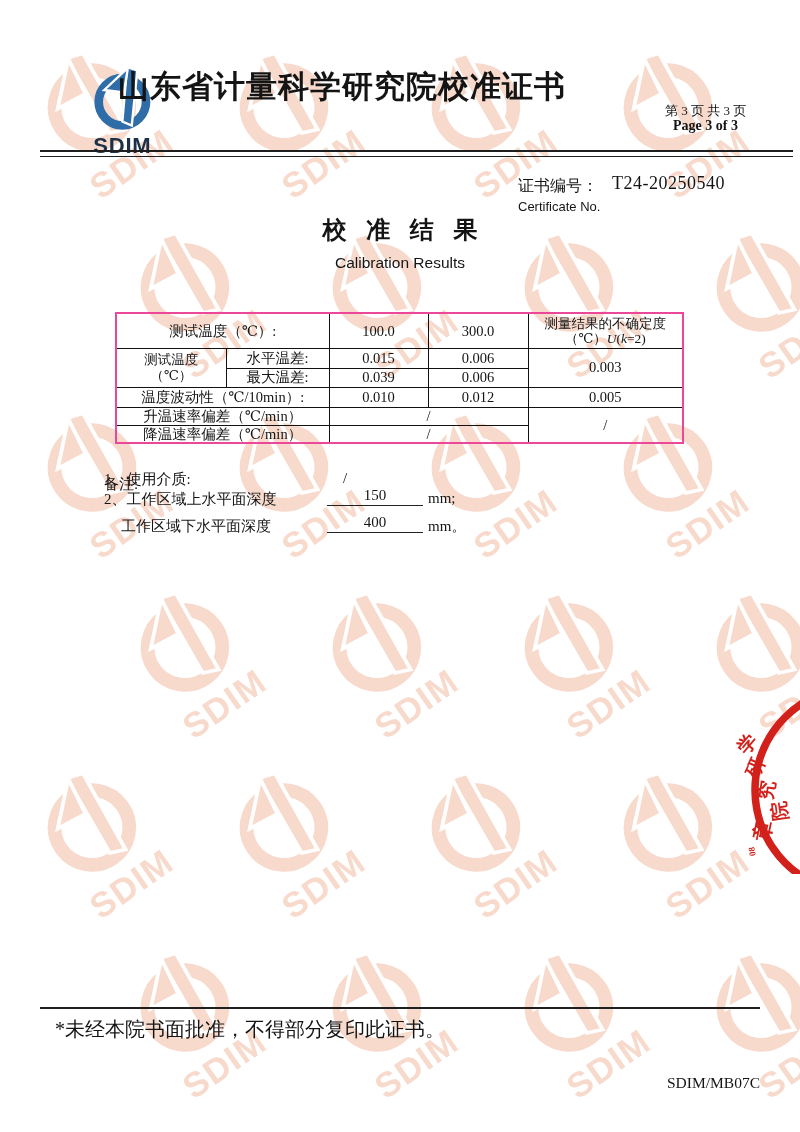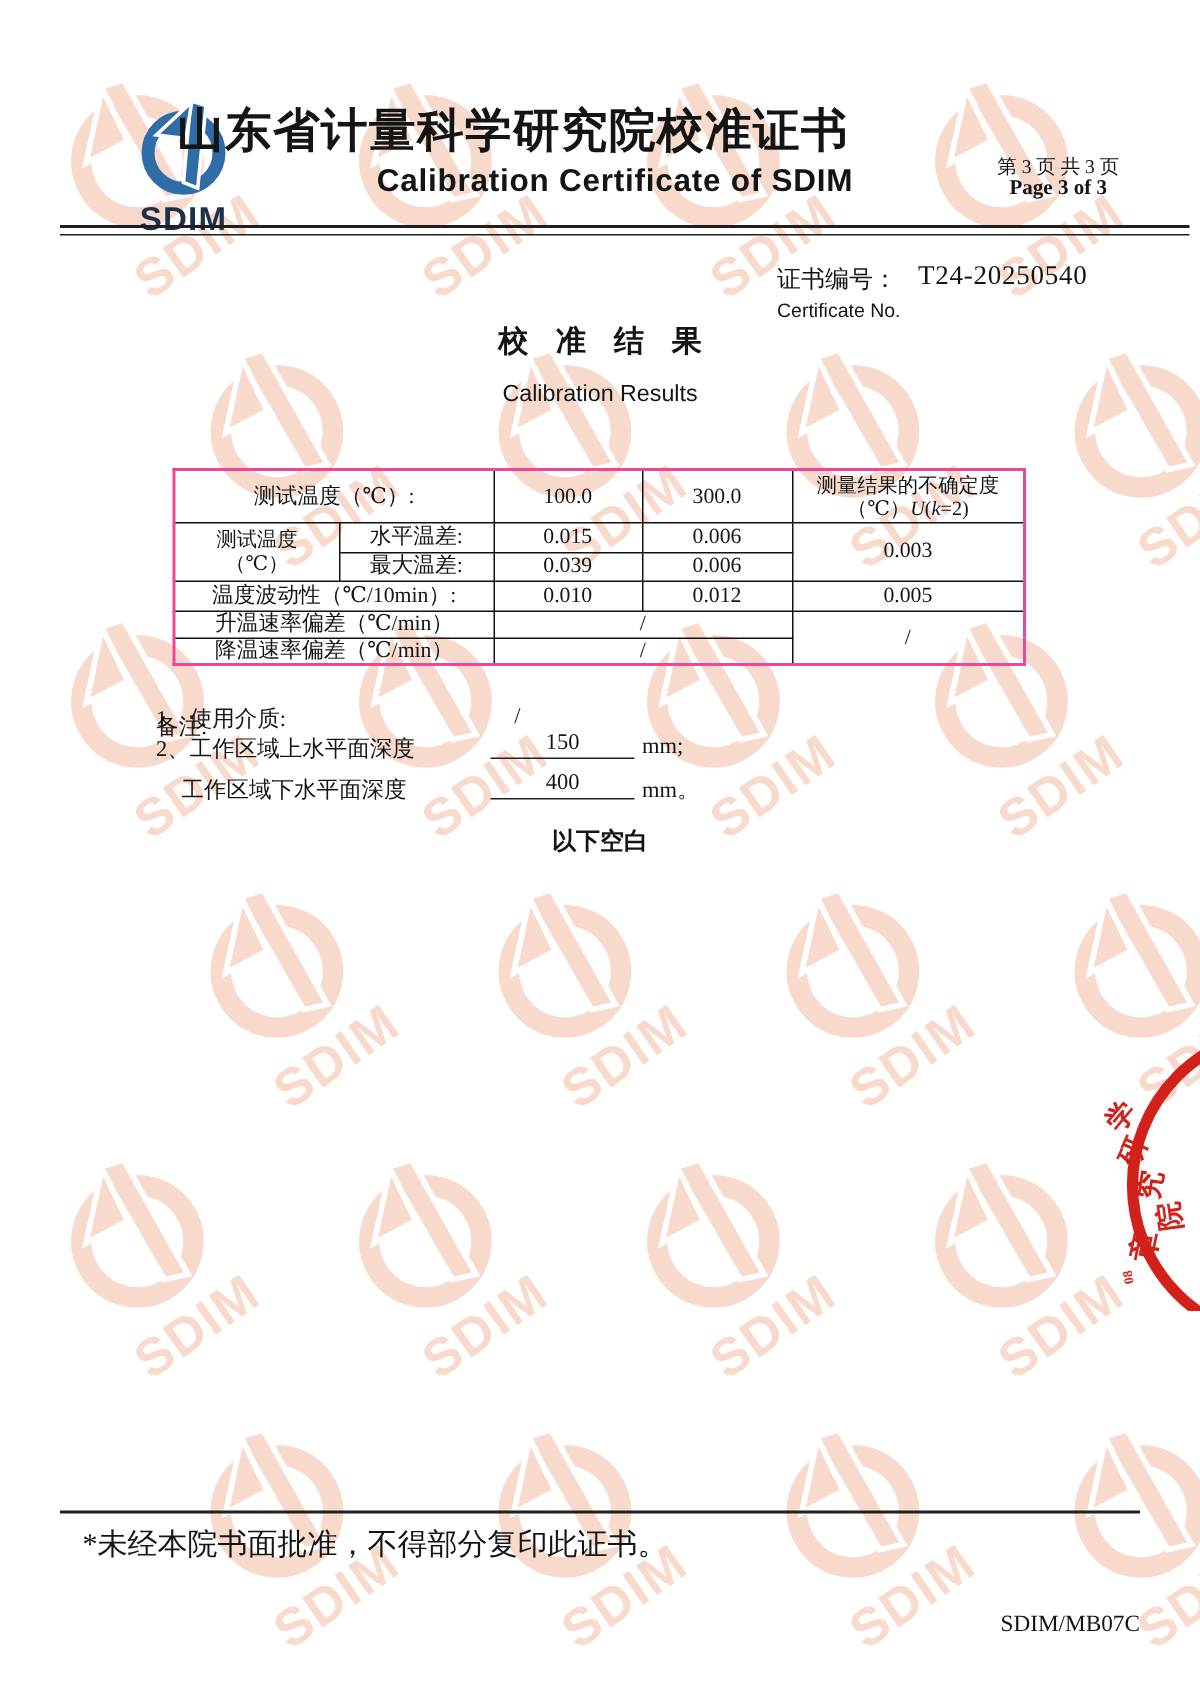--- a/index.html
+++ b/index.html
@@ -24,21 +24,21 @@
   .title-zh{left:118px;top:66px;width:600px;font-size:31px;font-weight:bold;letter-spacing:1px;}
   .title-en{left:110px;top:109px;width:600px;text-align:center;
     font-family:"Liberation Sans","DejaVu Sans",sans-serif;font-size:21px;font-weight:bold;letter-spacing:.5px;}
   .page-info{left:648px;top:104px;width:115px;text-align:center;line-height:1.1;}
   .page-info .zh{font-size:13px;}
   .page-info .en{font-size:14px;font-weight:bold;}
   .rule-double{left:40px;top:150px;width:753px;height:4px;border-top:2px solid #1f1f1f;border-bottom:1.5px solid #1f1f1f;}
   .cert-label{left:518px;top:176px;font-size:16px;}
   .cert-no{left:612px;top:173px;font-size:18px;letter-spacing:.5px;}
   .cert-en{left:518px;top:199px;font-size:13px;font-family:"Liberation Sans","DejaVu Sans",sans-serif;}
-  .sec-title-zh{left:100px;top:214px;width:600px;text-align:center;font-size:20px;font-weight:bold;word-spacing:13px;
+  .sec-title-zh{left:100px;top:214px;width:600px;text-align:center;font-size:24px;font-weight:bold;word-spacing:13px;
     font-family:"Liberation Sans","DejaVu Sans",sans-serif;}
   .sec-title-en{left:100px;top:254px;width:600px;text-align:center;font-size:15.5px;
     font-family:"Liberation Sans","DejaVu Sans",sans-serif;}
   
   .tbl-wrap{left:115px;top:312px;}
   table.results{border-collapse:collapse;table-layout:fixed;width:567px;border:2px solid #ec4899;}
   table.results td{border:1px solid #111;text-align:center;vertical-align:middle;
     font-size:14.5px;line-height:1.12;padding:0;}
   .rh1{height:35px;} .rh2{height:20px;} .rh3{height:19px;} .rh4{height:20px;} .rh5{height:18px;} .rh6{height:18px;}
   td .small2{font-size:13.5px;display:block;}
@@ -155,21 +155,20 @@
           <use href="#sdim-logo-symbol"></use>
         </svg></div>
     </div>
 
   <div class="content">
 
     <svg class="abs logo-svg" style="left:78px;top:64px" width="95" height="93" viewBox="0 0 120 118">
         <use href="#sdim-logo-symbol"></use>
       </svg>
     <div class="abs title-zh">山东省计量科学研究院校准证书</div>
-    <div class="abs title-en">Calibration Certificate of SDIM</div>
     <div class="abs page-info">
       <div class="zh">第 3 页 共 3 页</div>
       <div class="en">Page 3 of 3</div>
     </div>
     <div class="abs rule-double"></div>
 
     <div class="abs cert-label">证书编号：</div>
     <div class="abs cert-no">T24-20250540</div>
     <div class="abs cert-en">Certificate No.</div>
 
@@ -231,21 +230,20 @@
 
     <div class="abs note n-head">备注:</div>
     <div class="abs note n1-label">1、使用介质:</div>
     <div class="abs note n1-value">/</div>
     <div class="abs note n2-label">2、工作区域上水平面深度</div>
     <div class="abs note n2-value">150</div>
     <div class="abs note n2-unit">mm;</div>
     <div class="abs note n3-label">工作区域下水平面深度</div>
     <div class="abs note n3-value">400</div>
     <div class="abs note n3-unit">mm。</div>
-    <div class="abs end-marker">以下空白</div>
 
     <svg class="abs seal-svg" width="72" height="178" viewBox="0 0 72 178">
       <circle cx="130" cy="94" r="103" fill="none" stroke="var(--seal-red)" stroke-width="7.5"></circle>
       <text font-size="19" text-anchor="middle" transform="translate(24,52) rotate(-50)">学</text>
       <text font-size="19" text-anchor="middle" transform="translate(33,74) rotate(-66)">研</text>
       <text font-size="19" text-anchor="middle" transform="translate(45,95) rotate(-82)">究</text>
       <text font-size="19" text-anchor="middle" transform="translate(58,114) rotate(-98)">院</text>
       <text font-size="21" text-anchor="middle" transform="translate(42,136) rotate(-78)">章</text>
       <text font-size="9" text-anchor="middle" transform="translate(27,155) rotate(-100)">08</text>
     </svg>

